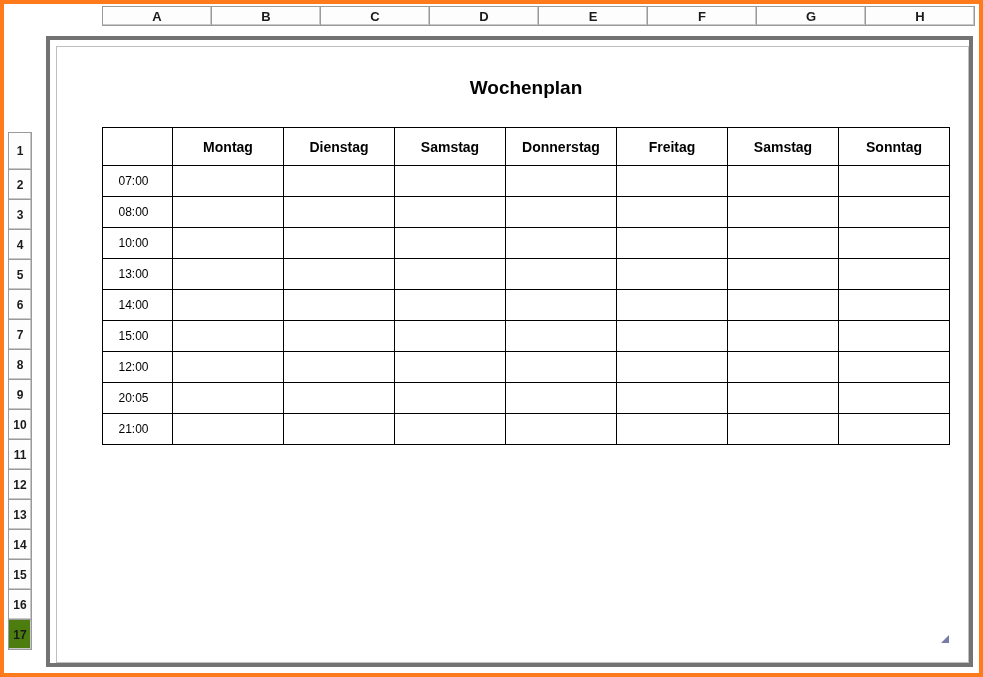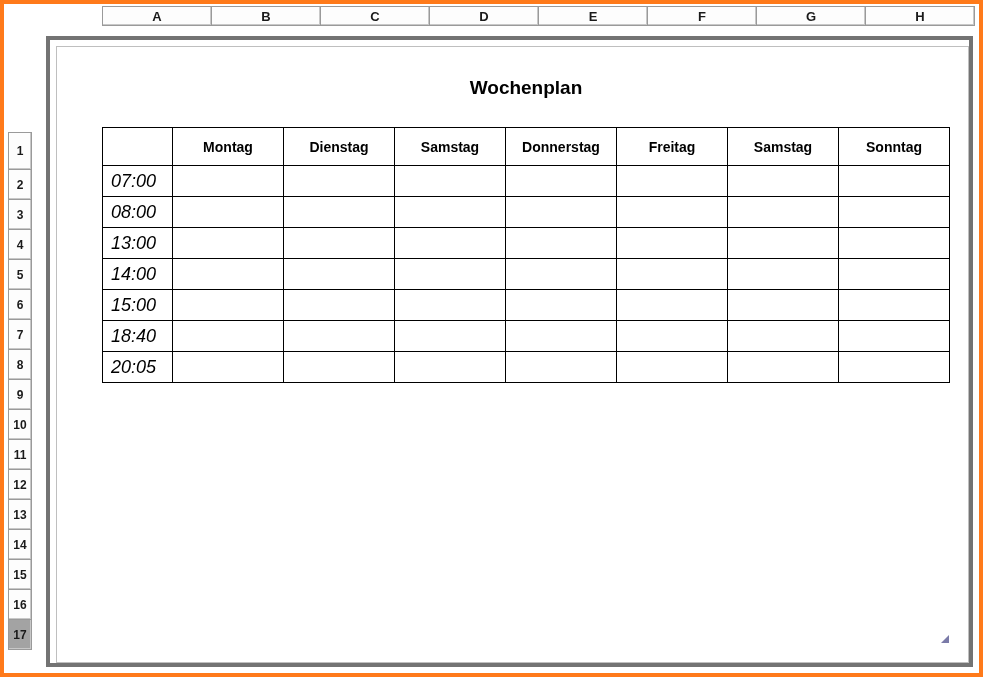--- a/index.html
+++ b/index.html
@@ -58,21 +58,21 @@
     font-weight: bold;
     display: flex;
     align-items: center;
     justify-content: center;
     color: #1a1a1a;
     margin-top: -1px;
     box-shadow: inset -1px -1px 0 #c8c8c8;
   }
   .row-header:first-child { margin-top: 0; }
   .row-header.selected {
-    background: #a3a3a3;
+    background: #4d7c0f;
   }
 
   
   .paper-outer {
     position: absolute;
     top: 32px;
     left: 42px;
     right: 6px;
     bottom: 6px;
     border: 4px solid #737373;
@@ -110,23 +110,22 @@
     text-align: center;
     vertical-align: middle;
     padding: 0;
   }
   table.plan th {
     font-weight: bold;
     height: 38px;
   }
   table.plan col.timecol { width: 70px; }
   table.plan td.time {
-    font-size: 18px;
+    font-size: 12px;
     padding-right: 8px;
-    font-style: italic;
   }
   
   .resize-handle {
     position: absolute;
     right: 19px;
     bottom: 19px;
     width: 0;
     height: 0;
     border-left: 8px solid transparent;
     border-bottom: 8px solid #7a7aa8;
@@ -211,20 +210,30 @@
               <td class="time">08:00</td>
               <td></td>
               <td></td>
               <td></td>
               <td></td>
               <td></td>
               <td></td>
               <td></td>
             </tr>
             <tr>
+              <td class="time">10:00</td>
+              <td></td>
+              <td></td>
+              <td></td>
+              <td></td>
+              <td></td>
+              <td></td>
+              <td></td>
+            </tr>
+            <tr>
               <td class="time">13:00</td>
               <td></td>
               <td></td>
               <td></td>
               <td></td>
               <td></td>
               <td></td>
               <td></td>
             </tr>
             <tr>
@@ -241,31 +250,41 @@
               <td class="time">15:00</td>
               <td></td>
               <td></td>
               <td></td>
               <td></td>
               <td></td>
               <td></td>
               <td></td>
             </tr>
             <tr>
-              <td class="time">18:40</td>
+              <td class="time">12:00</td>
               <td></td>
               <td></td>
               <td></td>
               <td></td>
               <td></td>
               <td></td>
               <td></td>
             </tr>
             <tr>
               <td class="time">20:05</td>
+              <td></td>
+              <td></td>
+              <td></td>
+              <td></td>
+              <td></td>
+              <td></td>
+              <td></td>
+            </tr>
+            <tr>
+              <td class="time">21:00</td>
               <td></td>
               <td></td>
               <td></td>
               <td></td>
               <td></td>
               <td></td>
               <td></td>
             </tr>
           </tbody>
       </table>

